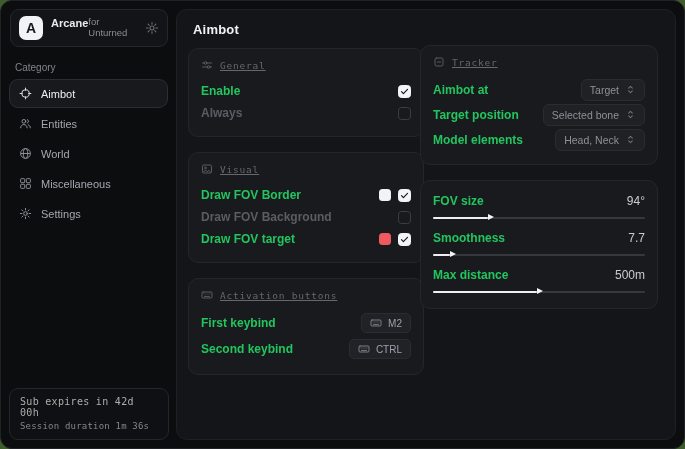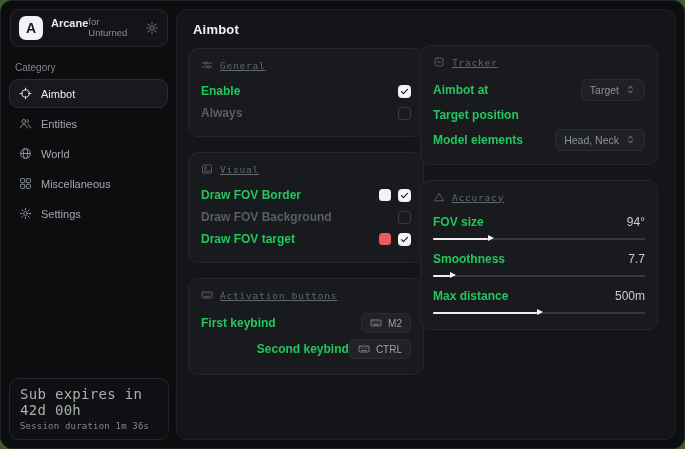--- a/index.html
+++ b/index.html
@@ -36,21 +36,21 @@
     border:1px solid transparent;border-radius:9px;color:#a4a8ae;font-size:11px;cursor:pointer;
   }
   .nav-item .icon{width:13px;height:13px;color:#8d9197;}
   .nav-item.sel{background:#17191d;border-color:#2b2d33;color:#edeef0;}
   .nav-item.sel .icon{color:#dfe1e4;}
   .side-footer{
     position:absolute;left:8px;right:7px;bottom:8px;background:#0f1013;
     border:1px solid #24262b;border-radius:9px;padding:7px 10px 8px;
     font-family:"DejaVu Sans Mono", monospace;
   }
-  .foot1{font-size:14px;color:#abb0ab;letter-spacing:.3px;}
+  .foot1{font-size:10px;color:#abb0ab;letter-spacing:.3px;}
   .foot2{font-size:9px;color:#82878d;margin-top:3px;letter-spacing:.2px;}
   
   .main{
     position:absolute;left:175px;top:8px;right:8px;bottom:8px;
     background:#141519;border:1px solid #1e2024;border-radius:11px;box-sizing:border-box;
   }
   .page-title{
     position:absolute;left:16px;top:12px;margin:0;font-size:13px;font-weight:700;
     color:#f1f2f4;letter-spacing:.2px;
   }
@@ -315,21 +315,21 @@
           <span class="row-label">First keybind</span>
           <button class="chip key-chip">
             <span class="icon">
                 <svg viewBox="0 0 24 24">
                   <use href="#i-keyboard"></use>
                 </svg>
               </span>
             <span>M2</span>
           </button>
         </div>
-        <div class="row" style="height:26px;justify-content:flex-end;">
+        <div class="row" style="height:26px;">
           <span class="row-label">Second keybind</span>
           <button class="chip key-chip">
             <span class="icon">
                 <svg viewBox="0 0 24 24">
                   <use href="#i-keyboard"></use>
                 </svg>
               </span>
             <span>CTRL</span>
           </button>
         </div>
@@ -354,43 +354,43 @@
             <span>Target</span>
             <span class="icon">
                 <svg viewBox="0 0 24 24">
                   <use href="#i-chevrons"></use>
                 </svg>
               </span>
           </button>
         </div>
         <div class="row">
           <span class="row-label">Target position</span>
+          <button class="chip select-chip">
+            <span>Selected bone</span>
+            <span class="icon">
+                <svg viewBox="0 0 24 24">
+                  <use href="#i-chevrons"></use>
+                </svg>
+              </span>
+          </button>
         </div>
         <div class="row">
           <span class="row-label">Model elements</span>
           <button class="chip select-chip">
             <span>Head, Neck</span>
             <span class="icon">
                 <svg viewBox="0 0 24 24">
                   <use href="#i-chevrons"></use>
                 </svg>
               </span>
           </button>
         </div>
       </section>
 
       <section class="card">
-        <div class="card-head">
-          <span class="icon">
-              <svg viewBox="0 0 24 24">
-                <use href="#i-triangle"></use>
-              </svg>
-            </span>
-          <span class="card-title">Accuracy</span>
-        </div>
 
         <div class="acc-group">
           <div class="row tight">
             <span class="row-label">FOV size</span>
             <span class="value">94°</span>
           </div>
           <div class="slider">
             <div class="track"></div>
             <div class="fill" style="width: 26%;">
                 <span class="thumb"></span>

